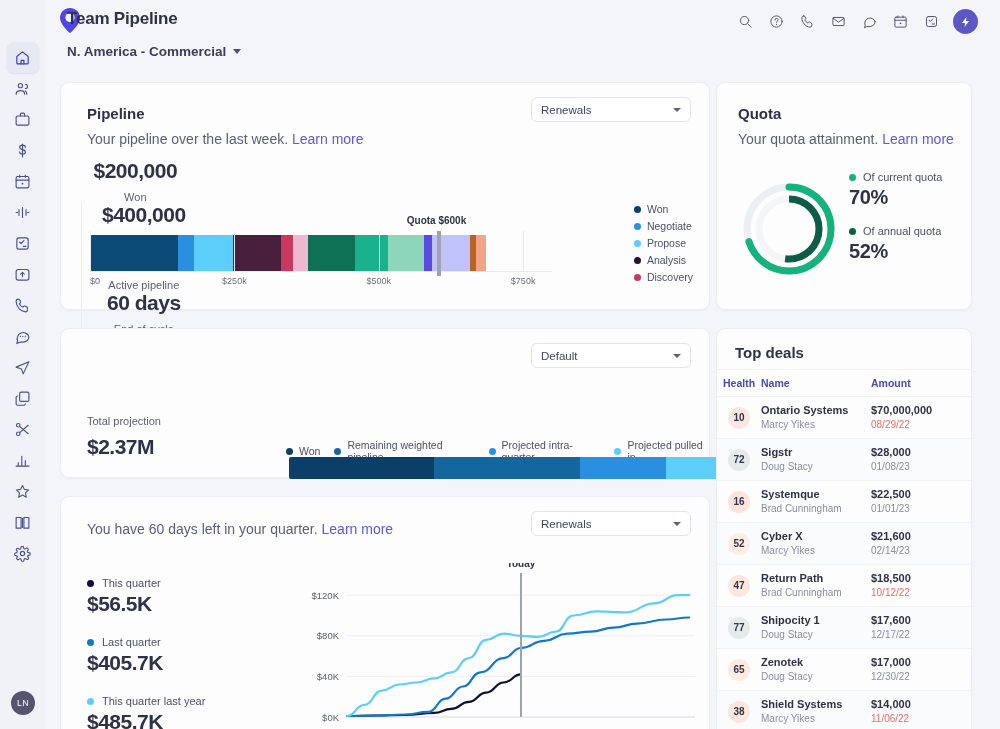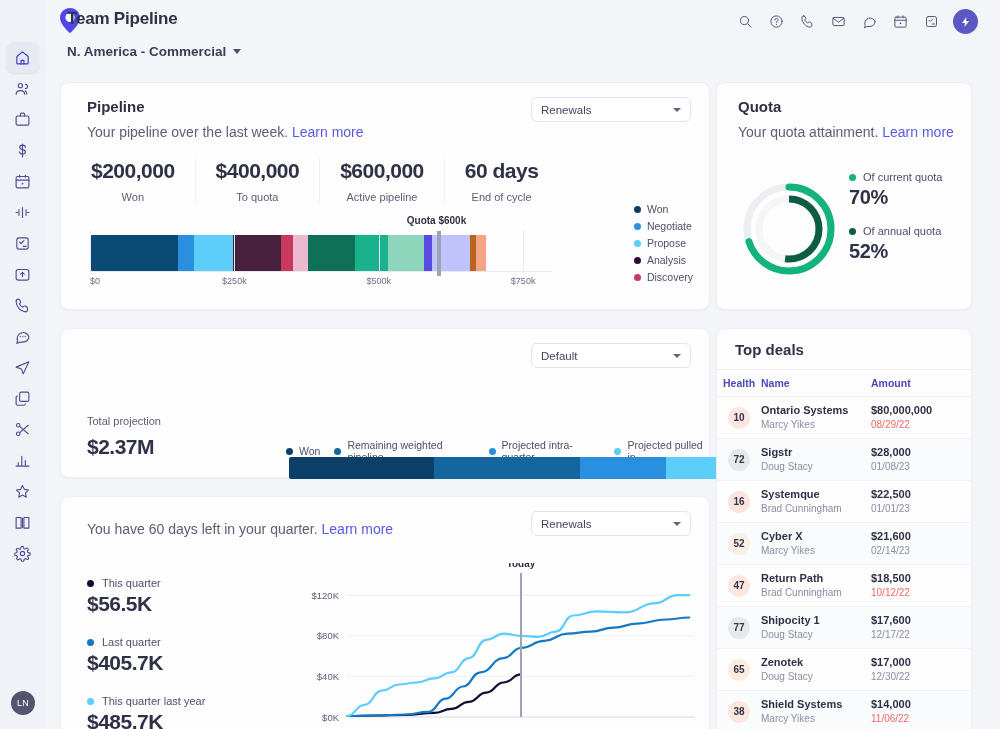--- a/index.html
+++ b/index.html
@@ -39,32 +39,32 @@
   #region-row { position: absolute; left: 22px; top: 44px; display: flex; align-items: center; gap: 7px; }
   #region-label { font-size: 13.5px; font-weight: bold; color: #3c3e57; }
   .caret { width: 0; height: 0; border-left: 4.5px solid transparent; border-right: 4.5px solid transparent; border-top: 5px solid #4c4e68; }
   #header-icons { position: absolute; right: 22px; top: 9px; display: flex; align-items: center; gap: 9px; }
   .hicon { width: 22px; height: 22px; display: flex; align-items: center; justify-content: center; }
   .hicon svg { width: 15px; height: 15px; stroke: #4a4d72; fill: none; stroke-width: 1.5; stroke-linecap: round; stroke-linejoin: round; }
   #bolt-btn { width: 25px; height: 25px; border-radius: 50%; background: #5b58c4; display: flex; align-items: center; justify-content: center; margin-left: 2px; }
   #bolt-btn svg { width: 12px; height: 12px; fill: #fff; stroke: none; }
   
   .card { position: absolute; background: #fdfdfe; border: 1px solid #eceef4; border-radius: 9px; box-shadow: 0 1px 2px rgba(40,40,80,.04); }
-  .card-title { font-size: 15px; font-weight: bold; color: #2f3146; }
+  .card-title { font-size: 15px; font-weight: bold; color: #2f3146; margin-top: 7px; }
   .card-sub { font-size: 14px; color: #5b5e74; }
   .learn { color: #5b58e0; text-decoration: none; }
   .dropdown {
     position: absolute; height: 25px; border: 1px solid #e2e4ed; border-radius: 6px;
     background: #fff; display: flex; align-items: center; justify-content: space-between;
     padding: 0 9px; font-size: 11.5px; color: #41435c;
   }
   .dropdown .caret { border-top-color: #5f6178; border-left-width: 4px; border-right-width: 4px; border-top-width: 4.5px; }
   
   #card-pipeline { left: 60px; top: 82px; width: 650px; height: 228px; }
-  .stat-row { position: absolute; left: 26px; top: 76px; display: flex; }
+  .stat-row { position: absolute; left: 20px; top: 76px; display: flex; flex-direction: column; }
   .stat { padding: 0 20px; border-left: 1px solid #edeef4; text-align: center; }
   .stat:first-child { border-left: none; padding-left: 4px; }
   .stat-val { font-size: 21px; font-weight: bold; color: #2f3146; letter-spacing: -.5px; white-space: nowrap; }
   .stat-lbl { font-size: 11px; color: #5b5e74; margin-top: 8px; }
   #pipeline-legend { position: absolute; right: 16px; top: 120px; }
   .leg { display: flex; align-items: center; gap: 6px; margin-bottom: 5px; font-size: 10.5px; color: #4d5067; }
   .dot { width: 7px; height: 7px; border-radius: 50%; flex: none; }
   #pipe-bar-wrap { position: absolute; left: 29px; top: 152px; width: 462px; }
   #pipe-bar { position: relative; height: 36px; width: 100%; display: flex; border-radius: 2px; overflow: hidden; }
   #pipe-bar .seg { height: 100%; }
@@ -498,21 +498,21 @@
   <div id="deals-body">
       <div class="deal-row">
         <div class="c-health">
           <span class="badge" style="background: rgb(251, 231, 226);">10</span>
         </div>
         <div class="c-name">
           <div class="d-name">Ontario Systems</div>
           <div class="d-owner">Marcy Yikes</div>
         </div>
         <div class="c-amt">
-          <div class="d-amt">$80,000,000</div>
+          <div class="d-amt">$70,000,000</div>
           <div class="d-date overdue">08/29/22</div>
         </div>
       </div>
       <div class="deal-row">
         <div class="c-health">
           <span class="badge" style="background: rgb(228, 234, 234);">72</span>
         </div>
         <div class="c-name">
           <div class="d-name">Sigstr</div>
           <div class="d-owner">Doug Stacy</div>

